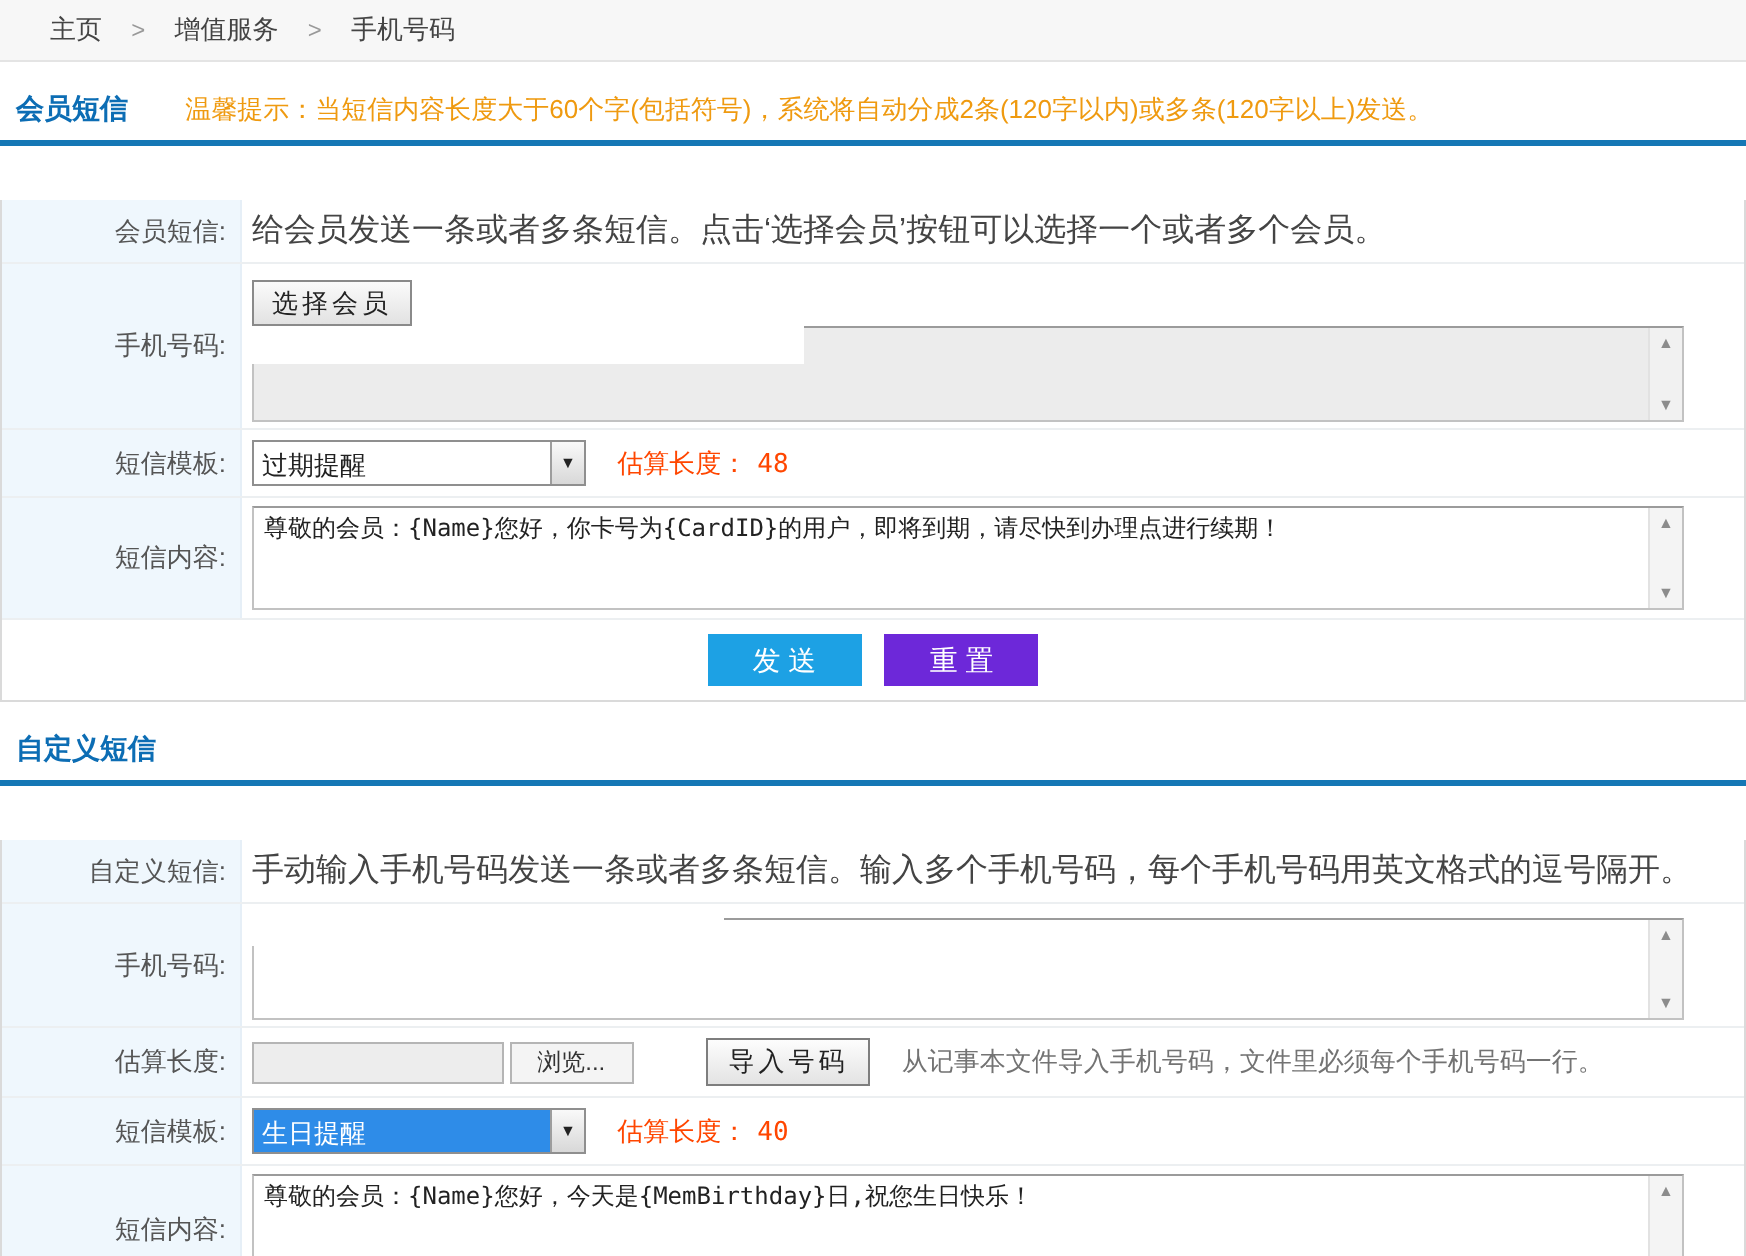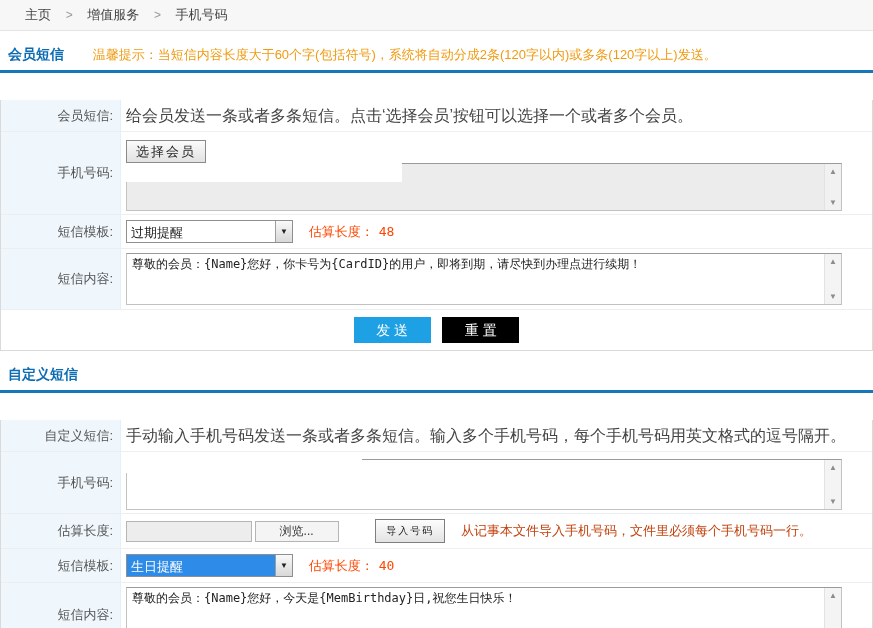--- a/index.html
+++ b/index.html
@@ -58,32 +58,32 @@
     background:linear-gradient(#f9f9f9,#d8d8d8); display:flex; align-items:center;
     justify-content:center; font-size:8px; color:#222; }
   .est { color:#ff4600; font-size:13px; margin-left:12px; vertical-align:middle; }
   .est-val { font-family:"DejaVu Sans Mono",monospace; margin-left:5px; }
 
   
   .btnrow { text-align:center; }
   .btn { display:inline-block; width:77px; height:26px; line-height:26px; text-align:center;
     color:#fff; font-size:14px; cursor:pointer; }
   .btn-send { background:#1da1e4; }
-  .btn-reset { background:#000000; margin-left:8px; }
+  .btn-reset { background:#6d28d9; margin-left:8px; }
 
   
   .file-box { display:inline-block; width:126px; height:21px; background:#ededed;
     border:1px solid #b5b5b5; vertical-align:middle; }
-  .browse-btn { display:inline-block; width:84px; height:21px; line-height:19px;
+  .browse-btn { display:inline-block; width:62px; height:21px; line-height:19px;
     text-align:center; border:1px solid #b5b5b5; background:#f4f4f4; color:#333;
     font-size:12px; vertical-align:middle; margin-left:-1px; cursor:pointer; }
   .import-btn { display:inline-block; height:24px; line-height:22px; padding:0 10px;
     border:1px solid #7e7e7e; background:linear-gradient(#fdfdfd,#e3e3e3); color:#222;
-    font-size:10px; letter-spacing:2px; vertical-align:middle; margin-left:33px; cursor:pointer; }
-  .import-desc { margin-left:12px; color:#c2410c; font-size:13px; vertical-align:middle; }
+    font-size:13px; letter-spacing:2px; vertical-align:middle; margin-left:33px; cursor:pointer; }
+  .import-desc { margin-left:12px; color:#737373; font-size:13px; vertical-align:middle; }
 
   
   .r-phone1 { } .r-phone1 .content-col { padding-top:8px; padding-bottom:3px; }
   .r-phone1 .ta { height:48px; margin-top:0; }
   .r-tpl .content-col { padding-top:5px; padding-bottom:5px; }
   .r-content .content-col { padding-top:4px; padding-bottom:4px; }
   .r-content1 .ta { height:52px; }
   .r-btn1 .content-col, .r-btn1 { display:block; }
   .r-btn1 { padding:7px 0; }
   .r-phone2 .content-col { padding-top:7px; padding-bottom:3px; }

